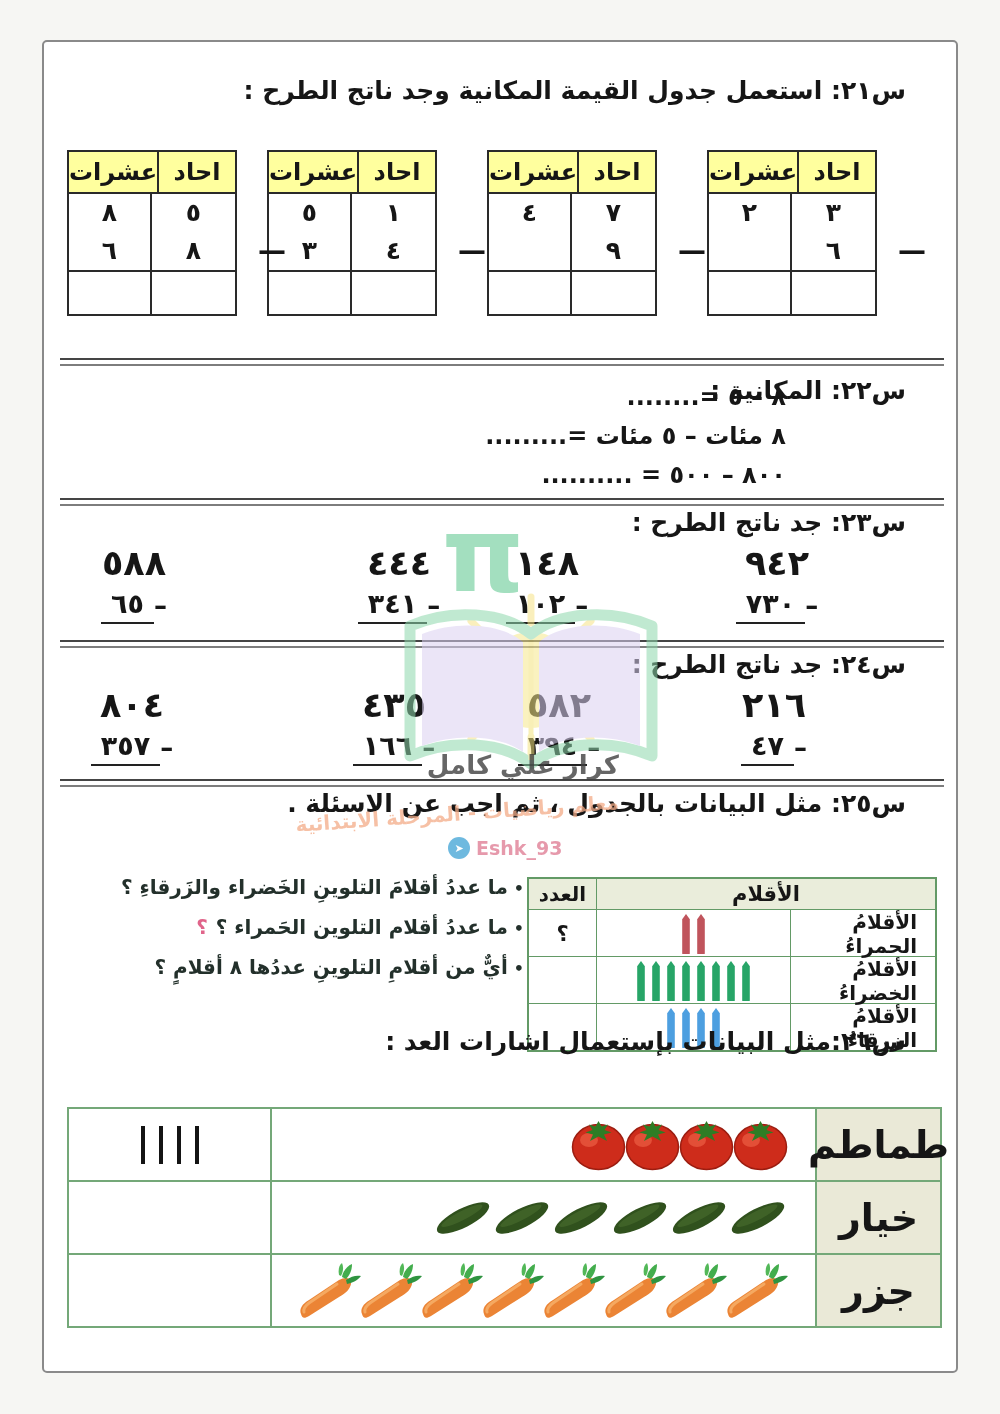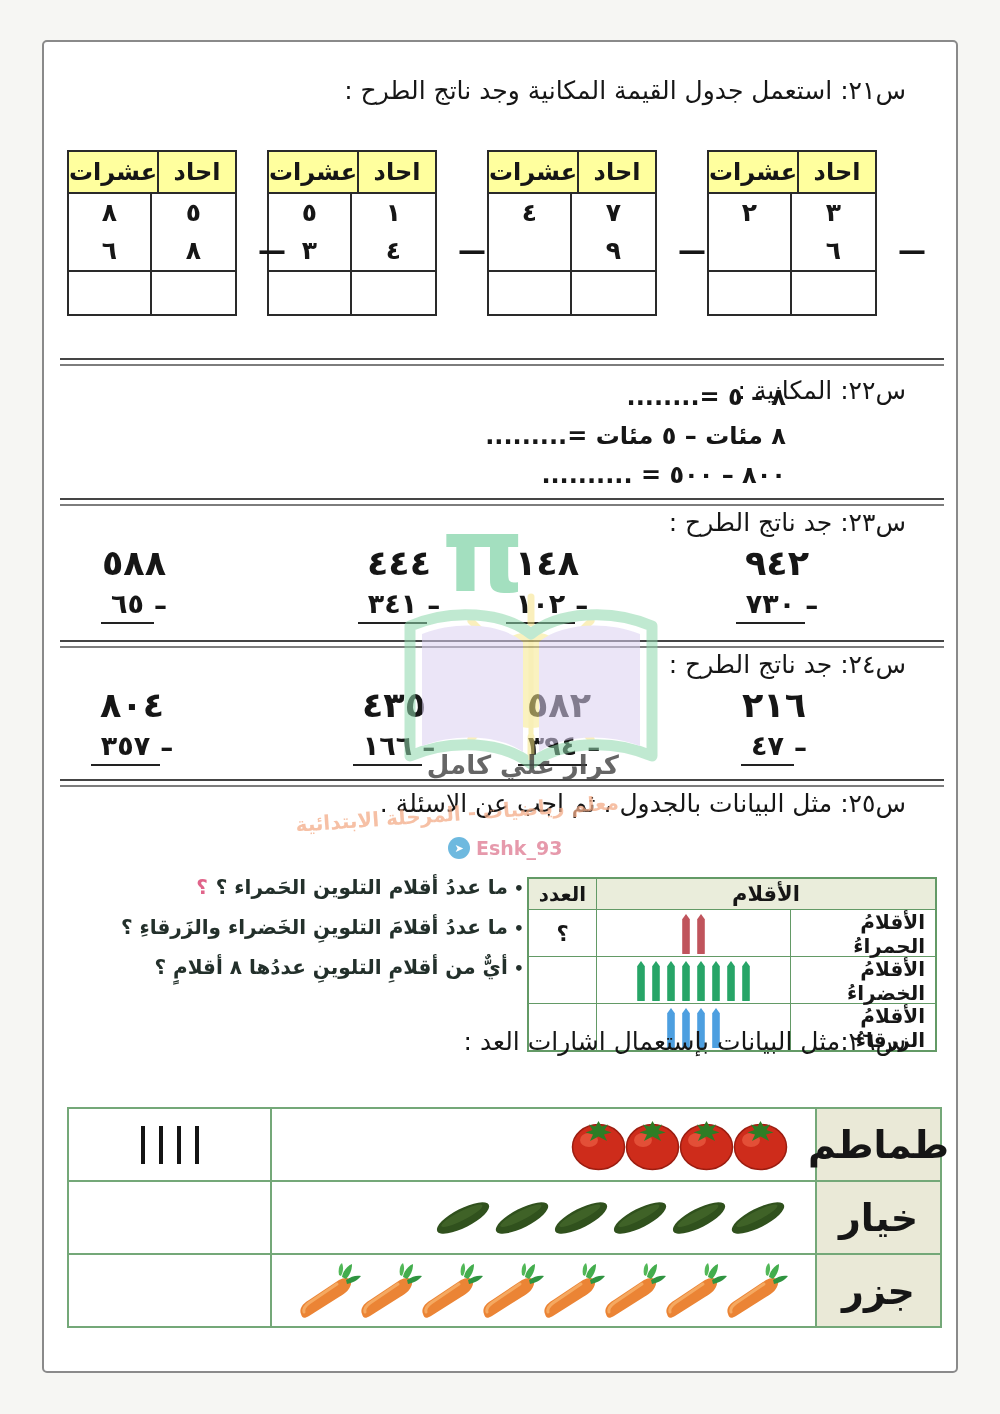--- a/index.html
+++ b/index.html
@@ -1,19 +1,19 @@
 <!DOCTYPE html>
 <html lang="ar" dir="rtl"><head>
 <meta charset="utf-8">
 <style>
   html,body{margin:0;padding:0;background:#f6f6f3;width:1000px;height:1414px;overflow:hidden;
     font-family:"DejaVu Sans",sans-serif;color:#161616;}
   .page{position:absolute;left:42px;top:40px;width:916px;height:1333px;background:#ffffff;
     border:2px solid #8a8a8a;border-radius:5px;box-sizing:border-box;}
-  .title{position:absolute;font-size:25px;font-weight:normal;white-space:nowrap;}
+  .title{position:absolute;font-size:25px;font-weight:bold;white-space:nowrap;}
   .divider{position:absolute;left:16px;width:884px;height:4px;border-top:2px solid #454545;border-bottom:2px solid #7d7d7d;}
 
   
   .pv-group{position:absolute;width:215px;height:209px;}
   .pv-table{position:absolute;left:0;top:0;width:170px;border:2px solid #2a2a2a;background:#fff;box-sizing:border-box;}
   .pv-head{display:grid;grid-template-columns:1fr 1fr;direction:ltr;border-bottom:2px solid #2a2a2a;}
   .pv-head div{background:#ffff9e;height:40px;line-height:40px;text-align:center;font-size:24px;font-weight:bold;}
   .pv-head div:first-child{border-right:2px solid #2a2a2a;}
   .pv-body{display:grid;grid-template-columns:1fr 1fr;direction:ltr;border-bottom:2px solid #2a2a2a;height:76px;}
   .pv-body .pv-col:first-child{border-right:2px solid #2a2a2a;}
@@ -35,21 +35,21 @@
 
   
   .pens-table{position:absolute;left:483px;top:835px;width:410px;border:2px solid #639a66;box-sizing:border-box;background:#fff;}
   .pt-head{display:grid;grid-template-columns:68px 194px 1fr;direction:ltr;height:30px;border-bottom:1.5px solid #639a66;}
   .pt-head .h-count{border-right:1.5px solid #639a66;background:#eaeddb;text-align:center;line-height:30px;font-size:20px;font-weight:bold;}
   .pt-head .h-pens{background:#eaeddb;text-align:center;line-height:30px;font-size:21px;font-weight:bold;}
   .pt-row{display:grid;grid-template-columns:68px 194px 1fr;direction:ltr;height:46px;border-bottom:1.5px solid #639a66;}
   .pt-row:last-child{border-bottom:none;}
   .pt-count{border-right:1.5px solid #639a66;display:flex;align-items:center;justify-content:center;font-size:21px;font-weight:bold;}
   .pt-pens{border-right:1.5px solid #639a66;display:flex;align-items:center;justify-content:center;}
-  .pt-label{display:flex;align-items:center;justify-content:flex-start;padding-right:10px;font-size:20px;font-weight:bold;direction:rtl;}
+  .pt-label{display:flex;align-items:center;justify-content:flex-start;padding-right:18px;font-size:20px;font-weight:bold;direction:rtl;}
   .pen{width:10px;height:40px;margin:0 2.5px;clip-path:polygon(50% 0,88% 13%,88% 100%,12% 100%,12% 13%);border-radius:2px;}
 
   .q25-questions{position:absolute;left:15px;top:826px;width:465px;text-align:right;}
   .qline{font-size:20px;font-weight:bold;line-height:38px;color:#23302b;white-space:nowrap;}
   .bullet{margin-left:6px;font-size:16px;}
   .pink-q{color:#e0648a;font-weight:bold;margin-right:8px;}
 
   
   .tally-table{position:absolute;left:23px;top:1065px;width:875px;border:2.5px solid #74a878;box-sizing:border-box;background:#fff;}
   .tt-row{display:grid;grid-template-columns:203px 1fr 123px;direction:ltr;height:71px;border-bottom:2px solid #74a878;}
@@ -293,22 +293,22 @@
             <div class="pen" style="background:#4d9fe0"></div>
             <div class="pen" style="background:#4d9fe0"></div>
             <div class="pen" style="background:#4d9fe0"></div>
             <div class="pen" style="background:#4d9fe0"></div>
           </div>
         <div class="pt-label">الأقلامُ الزرقاءُ</div>
       </div>
     </div>
 
     <div class="q25-questions">
+      <div class="qline"><span class="bullet">•</span><span>ما عددُ أقلامَ التلوينِ الخَضراء والزَرقاءِ ؟</span></div>
       <div class="qline"><span class="bullet">•</span><span>ما عددُ أقلام التلوين الحَمراء ؟</span><span class="pink-q">؟</span></div>
-      <div class="qline"><span class="bullet">•</span><span>ما عددُ أقلامَ التلوينِ الخَضراء والزَرقاءِ ؟</span></div>
       <div class="qline"><span class="bullet">•</span><span>أيٌّ من أقلامِ التلوينِ عددُها ٨ أقلامٍ ؟</span></div>
     </div>
 
     <div class="title" style="top:985px;right:50px;">س٢٦:مثل البيانات بإستعمال اشارات العد :</div>
 
     <div class="tally-table">
       <div class="tt-row">
         <div class="tt-tally">
             <div class="tbar"></div>
             <div class="tbar"></div>

